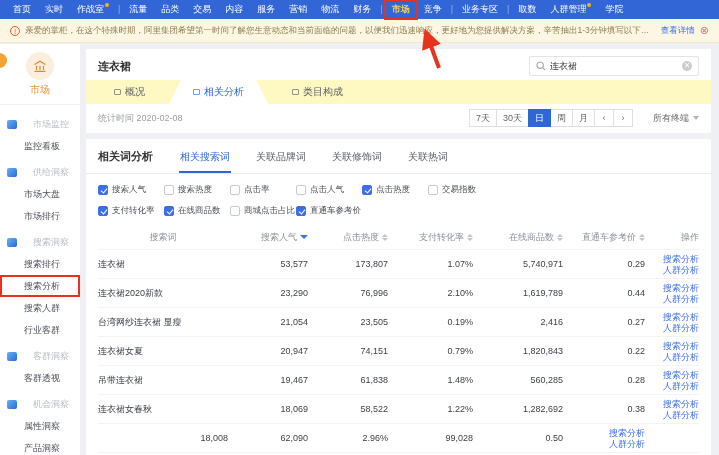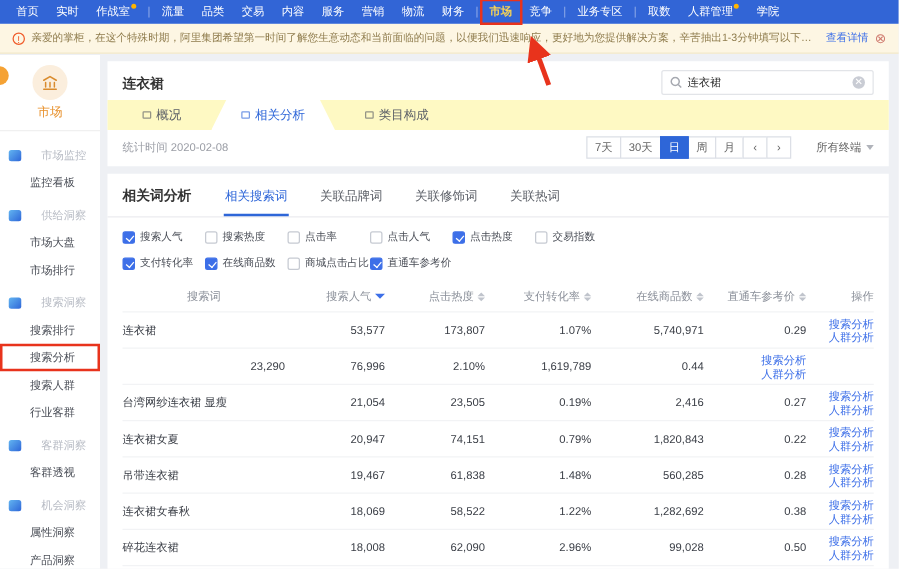--- a/index.html
+++ b/index.html
@@ -429,20 +429,21 @@
           <div class="td num">173,807</div>
           <div class="td num">1.07%</div>
           <div class="td num">5,740,971</div>
           <div class="td num">0.29</div>
           <div class="td ops">
             <a class="op-link">搜索分析</a>
             <a class="op-link">人群分析</a>
           </div>
         </div>
         <div class="tr">
+          <div class="td kw">连衣裙2020新款</div>
           <div class="td num">23,290</div>
           <div class="td num">76,996</div>
           <div class="td num">2.10%</div>
           <div class="td num">1,619,789</div>
           <div class="td num">0.44</div>
           <div class="td ops">
             <a class="op-link">搜索分析</a>
             <a class="op-link">人群分析</a>
           </div>
         </div>
@@ -488,21 +489,20 @@
           <div class="td num">58,522</div>
           <div class="td num">1.22%</div>
           <div class="td num">1,282,692</div>
           <div class="td num">0.38</div>
           <div class="td ops">
             <a class="op-link">搜索分析</a>
             <a class="op-link">人群分析</a>
           </div>
         </div>
         <div class="tr">
-          <div class="td kw">碎花连衣裙</div>
           <div class="td num">18,008</div>
           <div class="td num">62,090</div>
           <div class="td num">2.96%</div>
           <div class="td num">99,028</div>
           <div class="td num">0.50</div>
           <div class="td ops">
             <a class="op-link">搜索分析</a>
             <a class="op-link">人群分析</a>
           </div>
         </div>

